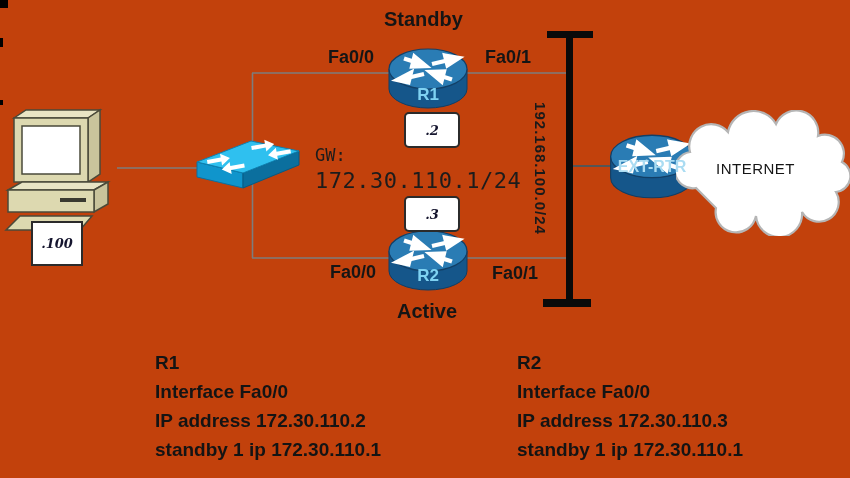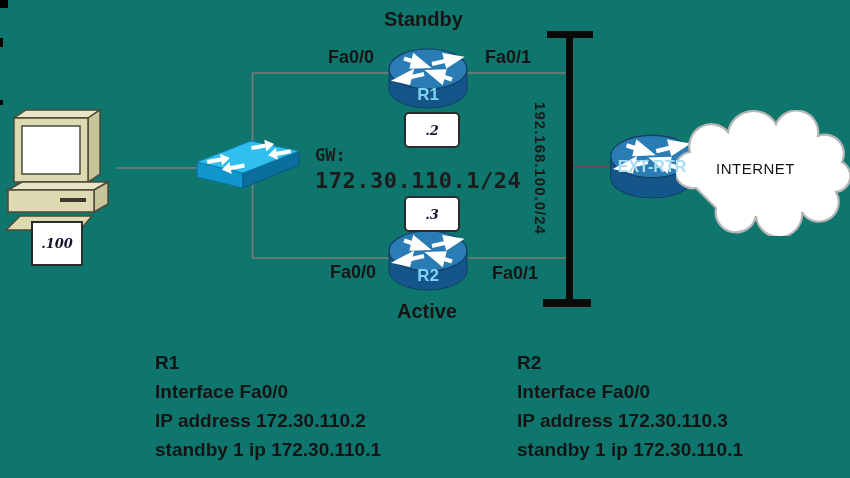--- a/index.html
+++ b/index.html
@@ -1,21 +1,21 @@
 <!DOCTYPE html>
 <html><head>
 <meta charset="utf-8">
 <style>
   html,body{margin:0;padding:0;background:#fff;}
-  #canvas{position:relative;width:850px;height:478px;background:#0f766e;overflow:hidden;
+  #canvas{position:relative;width:850px;height:478px;background:#c2410c;overflow:hidden;
           font-family:"Liberation Sans",sans-serif;color:#111;}
   .abs{position:absolute;}
   .lbl{position:absolute;font-weight:600;font-size:18px;color:#151515;white-space:nowrap;z-index:4;}
   .big{font-size:20px;}
-  .mono{font-family:"DejaVu Sans Mono",monospace;font-weight:700;color:#1c1c1c;text-align:right;}
+  .mono{font-family:"DejaVu Sans Mono",monospace;font-weight:400;color:#1c1c1c;text-align:right;}
   .addr-box{position:absolute;background:#fff;border:2px solid #2b2b2b;display:flex;
             align-items:center;justify-content:center;z-index:4;
             font-family:"DejaVu Serif",serif;font-style:italic;font-weight:700;
             font-size:13px;color:#15152e;}
   .rounded{border-radius:5px;}
   .router-name{position:absolute;z-index:4;font-weight:700;color:#7fd2f2;text-align:center;}
   .bus-subnet{position:absolute;z-index:4;font-weight:700;font-size:15px;letter-spacing:1px;
               color:#1a1a1a;width:150px;text-align:center;transform:rotate(90deg);white-space:nowrap;}
   .config{position:absolute;z-index:4;font-size:19px;font-weight:600;line-height:29px;color:#141414;white-space:nowrap;}
   .artifact{position:absolute;background:#000;z-index:5;}

